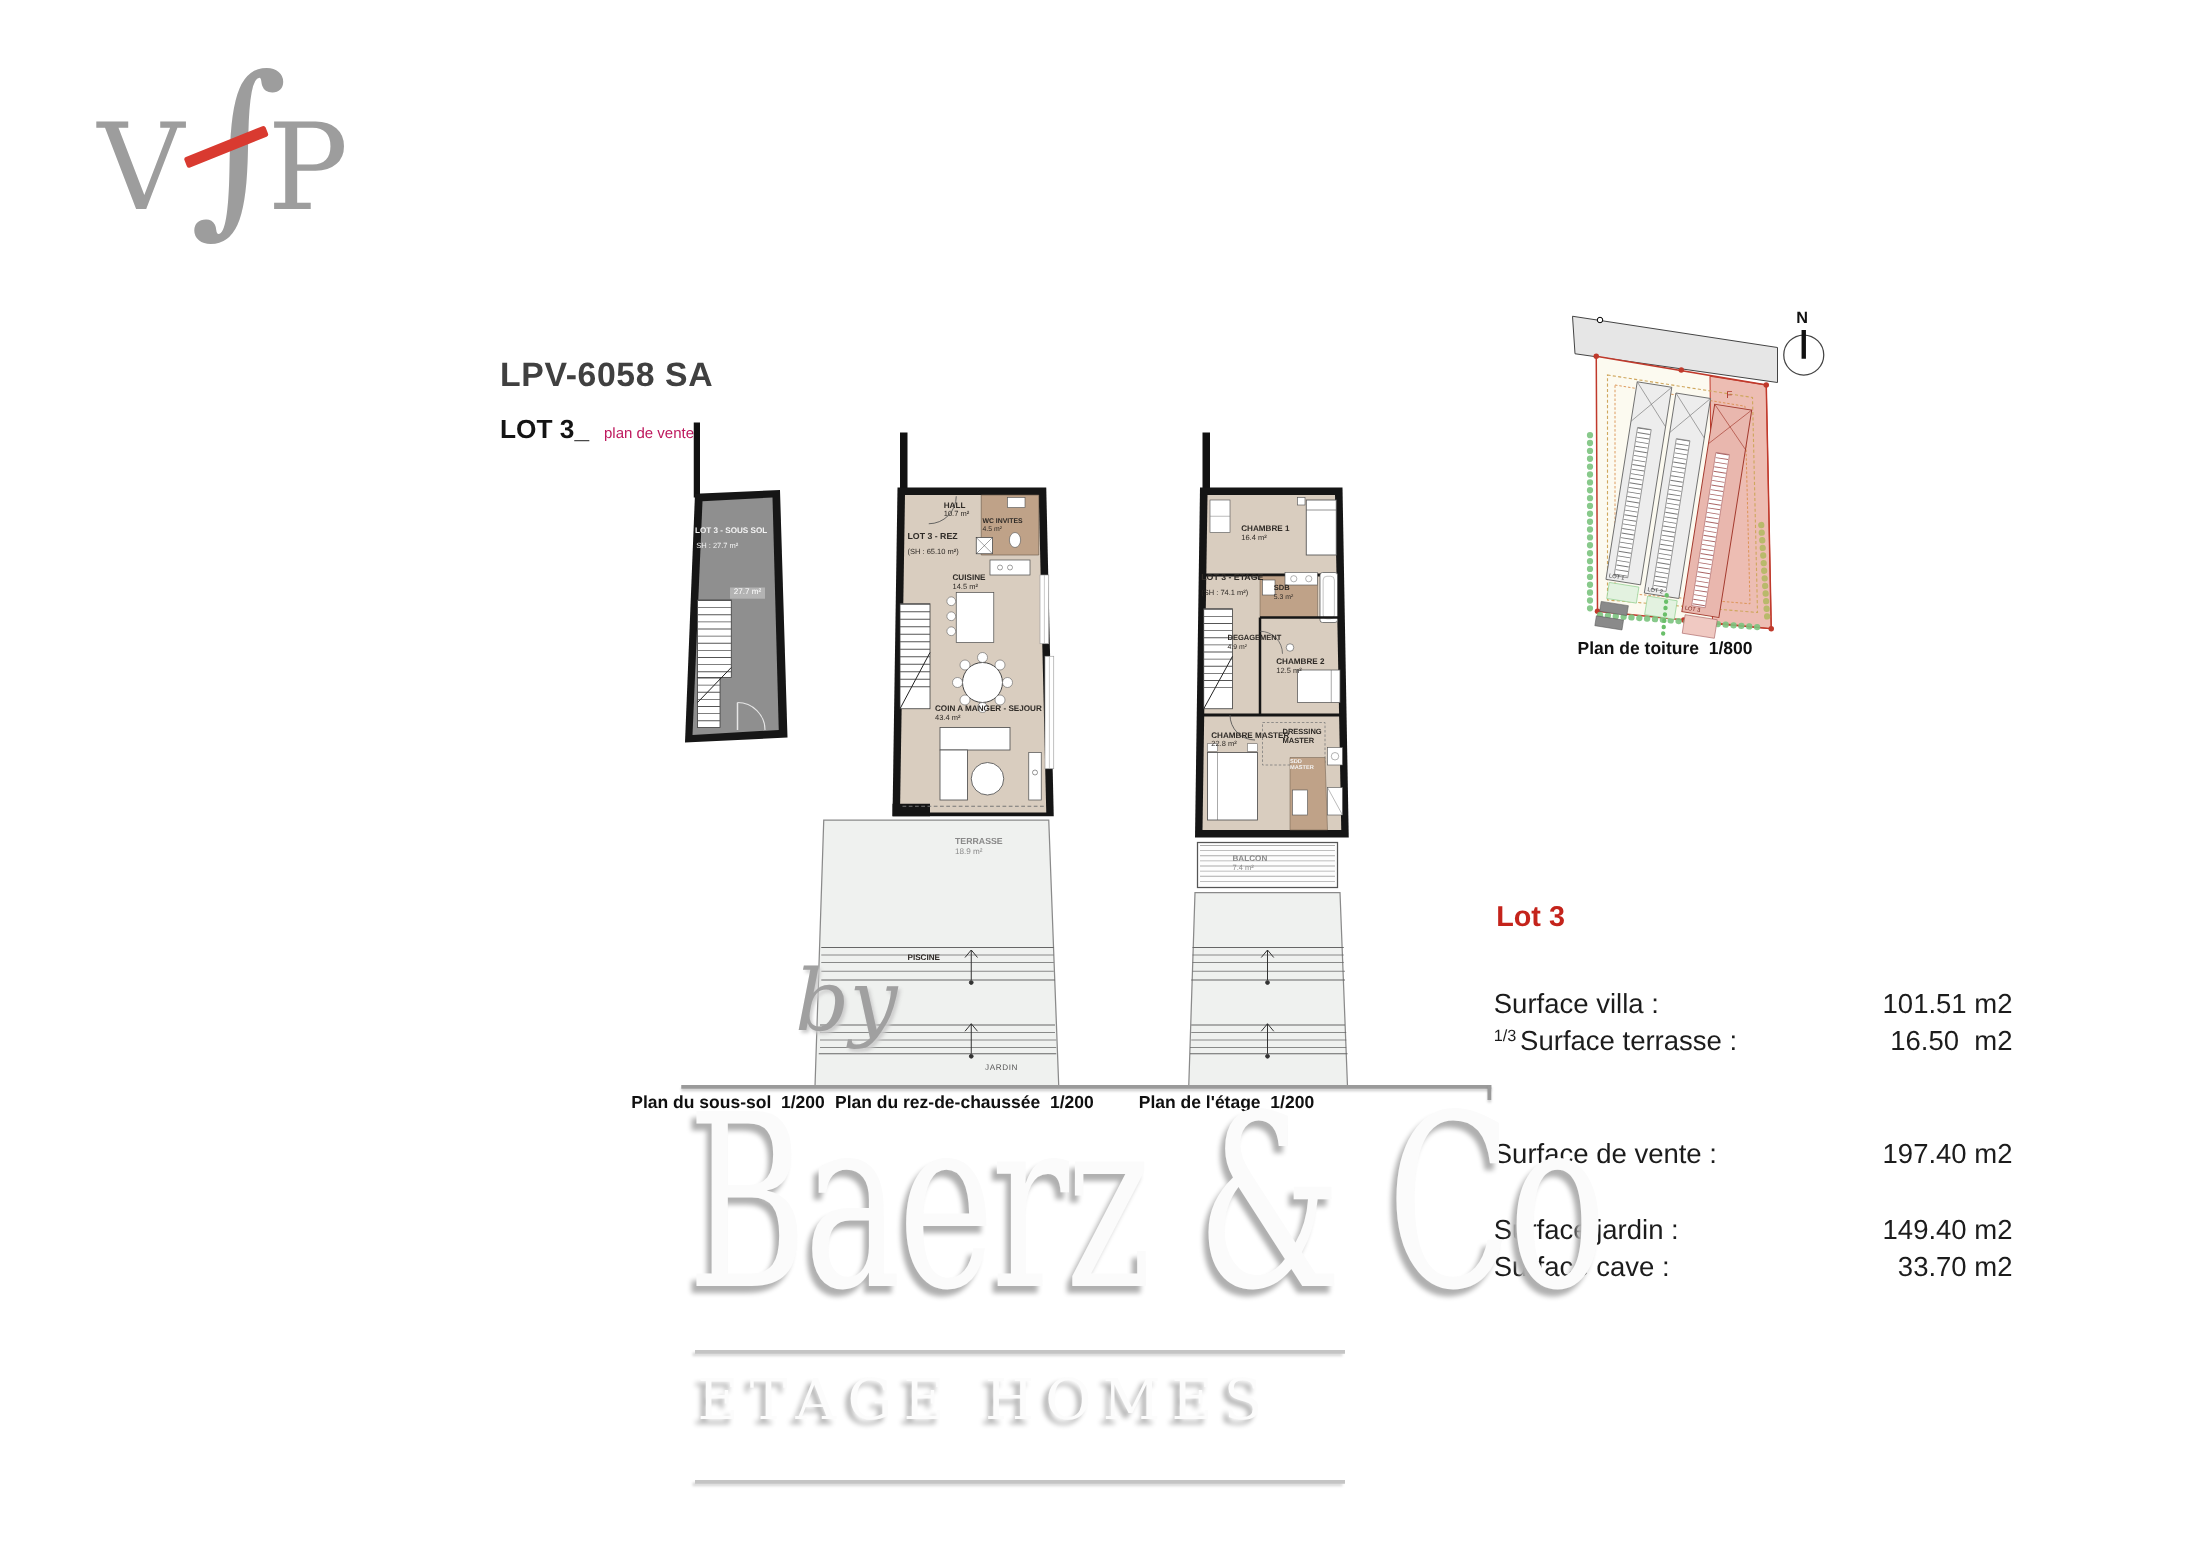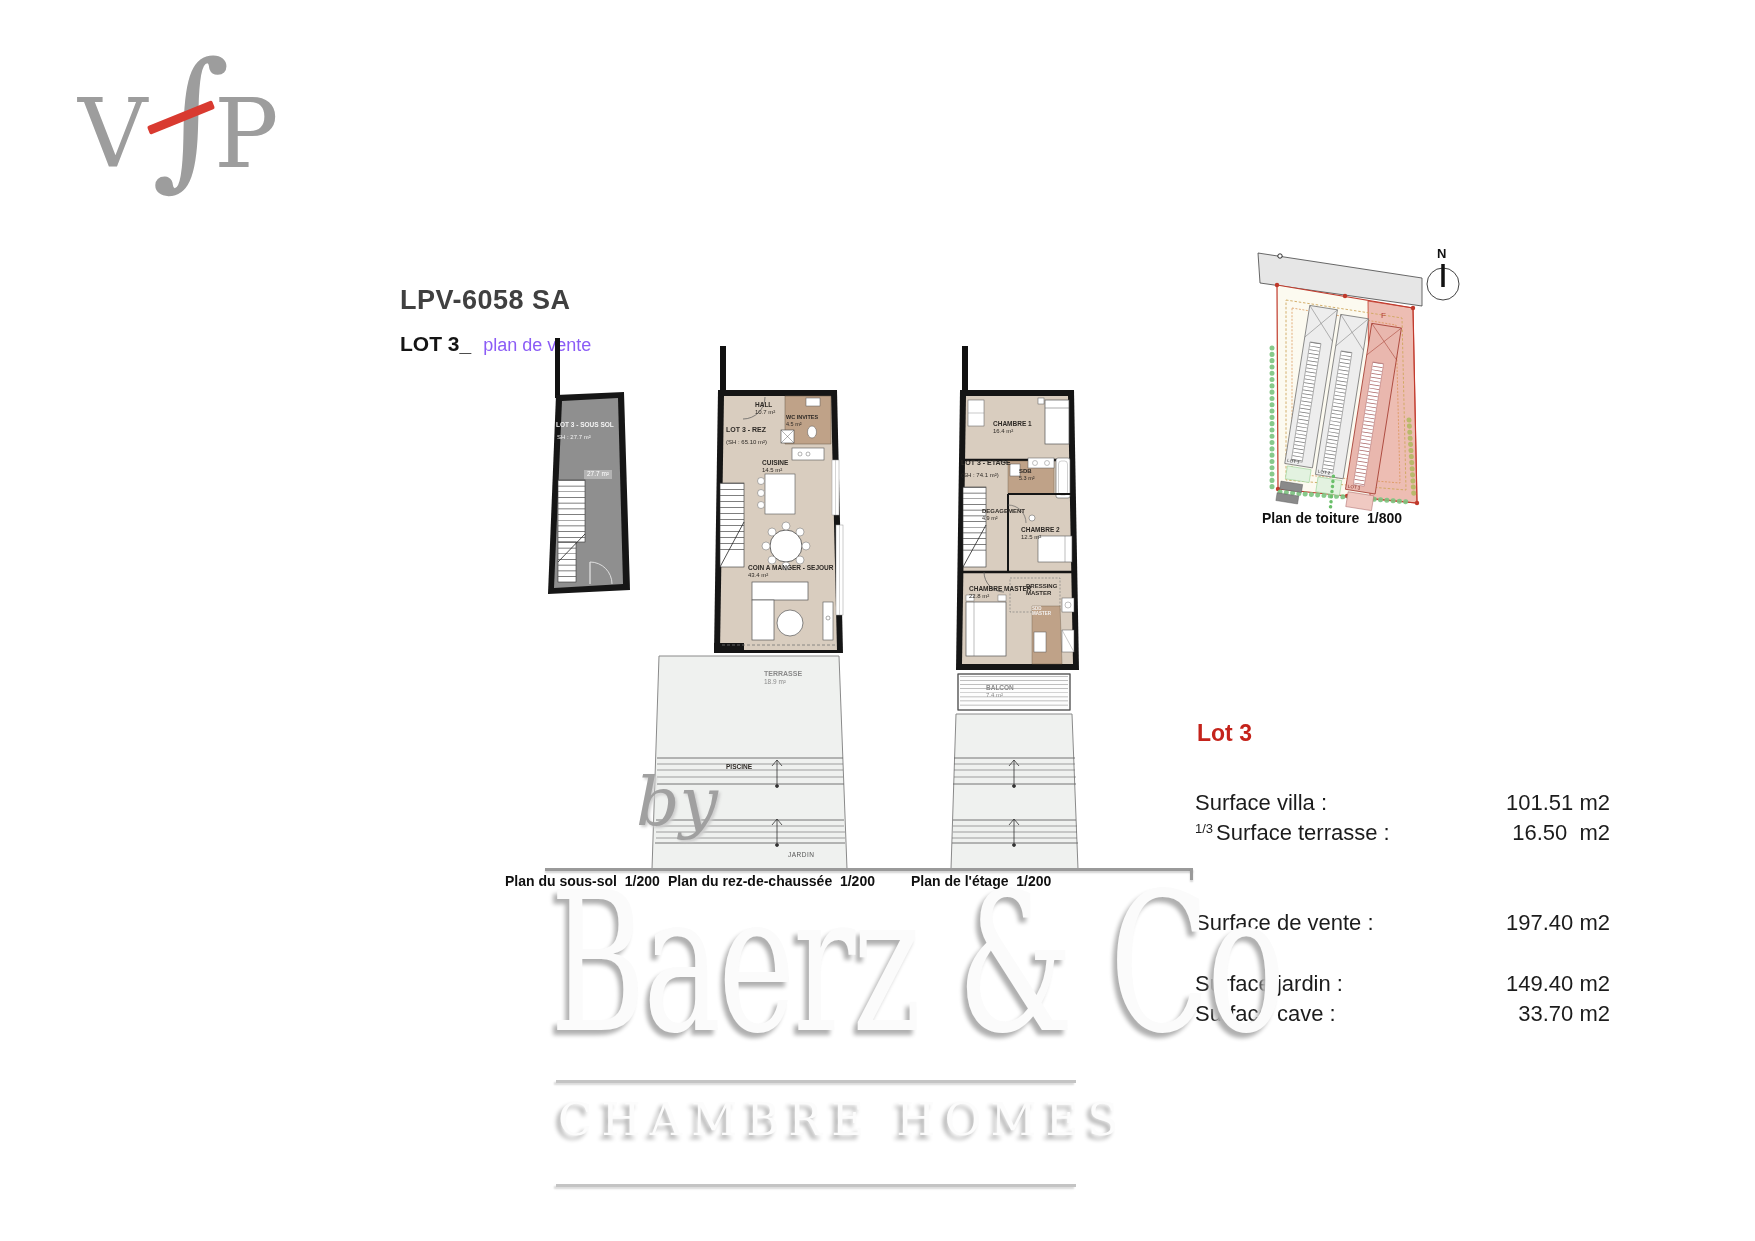--- a/index.html
+++ b/index.html
@@ -5,21 +5,21 @@
   html,body{margin:0;padding:0;background:#fff;}
   #page{position:relative;width:1755px;height:1241px;background:#ffffff;overflow:hidden;
         font-family:"Liberation Sans",sans-serif;}
   
   .logo-letter{position:absolute;font-family:"DejaVu Serif",serif;color:#9d9d9d;line-height:1;}
   .logo-slash{position:absolute;background:#d93a30;border-radius:2px;}
   
   .doc-title{position:absolute;font-size:27px;font-weight:bold;color:#404040;letter-spacing:.5px;}
   .lot-line{position:absolute;white-space:nowrap;}
   .lot-line .lot{font-size:21px;font-weight:bold;color:#141414;}
-  .lot-line .sub{font-size:18px;color:#8b5cf6;margin-left:12px;}
+  .lot-line .sub{font-size:12px;color:#be185d;margin-left:12px;}
   
   .tl{position:absolute;white-space:nowrap;line-height:1.2;color:#2e2a26;}
   .tl .nm{display:block;font-weight:bold;}
   .tl .ar{display:block;}
   .wlab{color:#f4f4f4;}
   .graylab{color:#8a8a8a;}
   .tag{position:absolute;font-size:6.5px;color:#fff;background:#b3b3b3;padding:1px 3px;line-height:1;}
   
   .cap{position:absolute;font-size:14px;font-weight:bold;color:#101010;white-space:pre;}
   .divider{position:absolute;background:#9a9a9a;box-shadow:0 2px 2px rgba(0,0,0,.18);}
@@ -391,16 +391,16 @@
     <span class="svalue">149.40 m2</span>
   </div>
   <div class="srow" style="top:1001px;">
     <span><sup></sup><span>Surface cave :</span></span>
     <span class="svalue">33.70 m2</span>
   </div>
 
   <div class="wm-by" style="left:636px;top:768px;">by</div>
   <div class="wm-brand" style="left:550px;top:868px;">Baerz &amp; Co</div>
   <div class="wm-rule" style="left:556px;top:1080px;width:520px;"></div>
-  <div class="wm-tag" style="left:558px;top:1097px;">CHAMBRE HOMES</div>
+  <div class="wm-tag" style="left:558px;top:1097px;">ETAGE HOMES</div>
   <div class="wm-rule" style="left:556px;top:1184px;width:520px;"></div>
 
 </div>
 
 </body></html>

